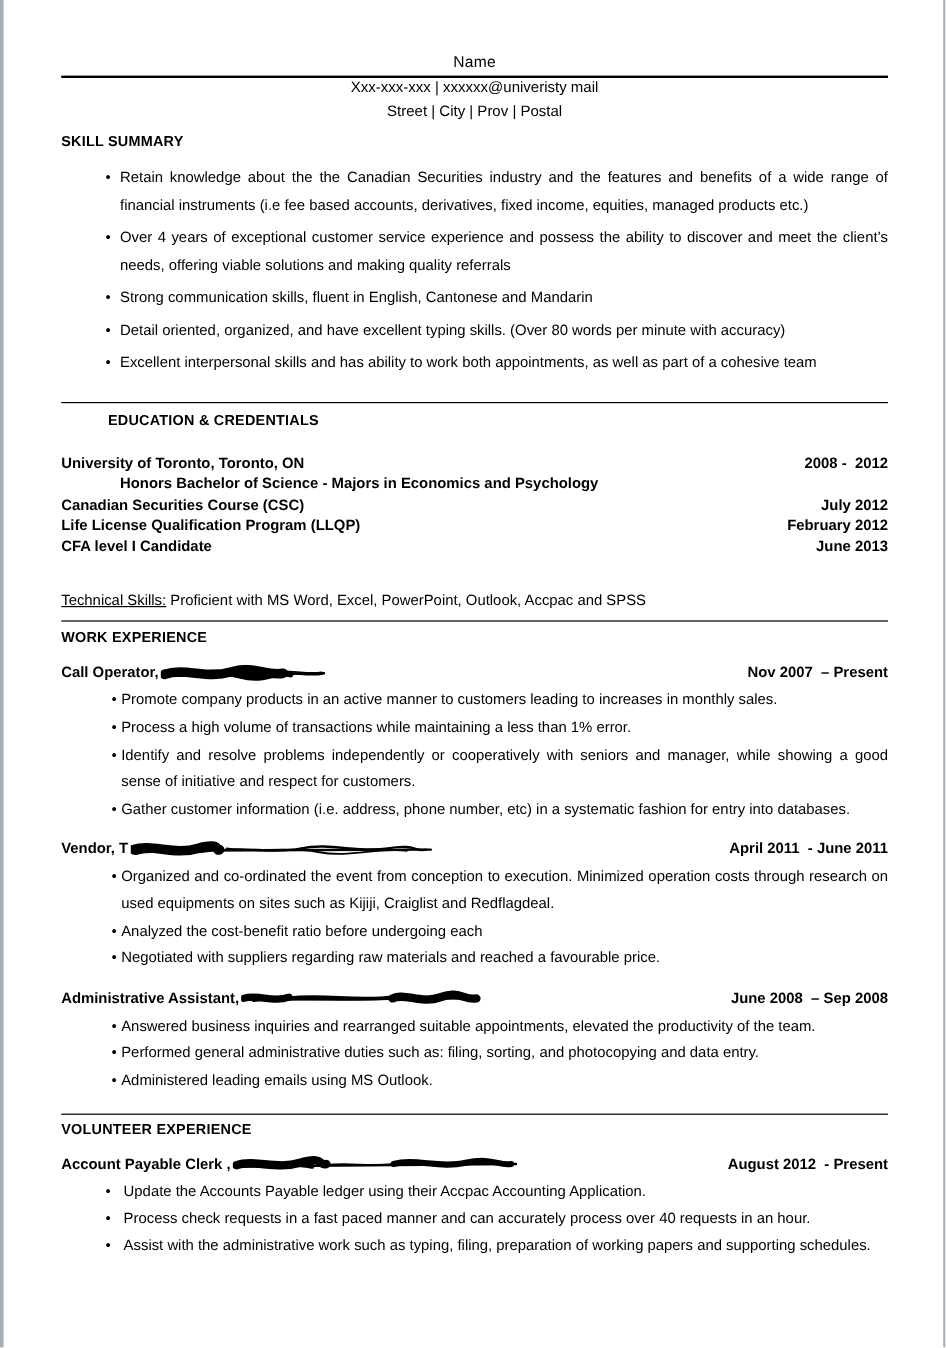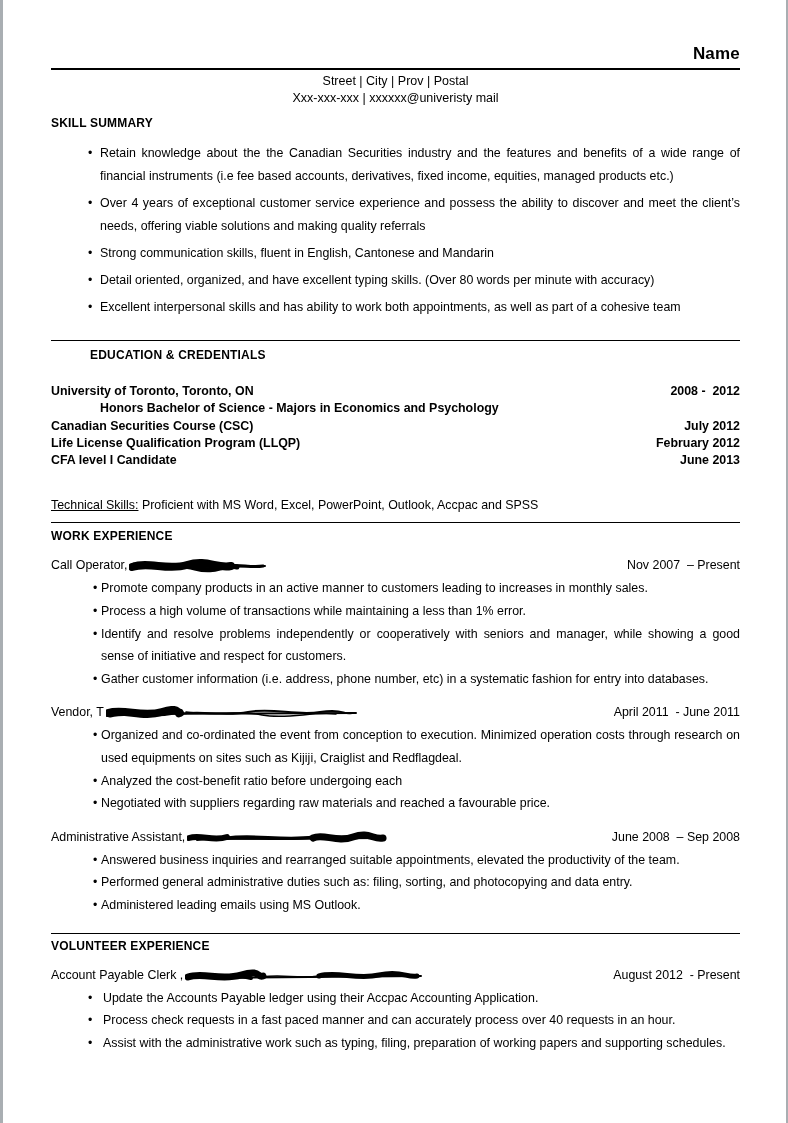--- a/index.html
+++ b/index.html
@@ -9,21 +9,21 @@
     box-sizing:border-box;
     background:#fff;
     border-left:3px solid #a9aeb2;
     border-right:2px solid #a9aeb2;
     padding:44px 46px 0 48px;
     font-family:"Liberation Sans", sans-serif;
     color:#000;
     overflow:hidden;
   }
   
-  .name { font-size:17px; font-weight:bold; text-align:right; letter-spacing:.2px; }
+  .name { font-size:13px; font-weight:normal; text-align:center; letter-spacing:.2px; }
   .name-rule { border-top:2px solid #000; margin-top:4px; }
   .contact-line { text-align:center; font-size:12.5px; line-height:17px; }
   .contact-line.first { margin-top:3px; }
   
   .section-title { font-size:12px; font-weight:bold; letter-spacing:.2px; }
   .section-rule { border-top:1.5px solid #000; height:0; }
   
   .skills-title { margin-top:9px; }
   .skills-list { margin-top:12px; }
   .li { position:relative; font-size:12.4px; line-height:23px; text-align:justify; }
@@ -34,40 +34,40 @@
   .edu-title { margin-top:7px;padding-left:39px; }
   .edu-block { margin-top:21px; }
   .edu-row { display:flex; justify-content:space-between; font-weight:bold; font-size:12.4px; line-height:17.3px; }
   .edu-right { white-space:pre; }
   .edu-sub { font-weight:bold; font-size:12.4px; line-height:17.3px; padding-left:49px; }
   .tech-skills { margin-top:28px; font-size:12.4px; line-height:17px; }
   .ts-label { text-decoration:underline; }
   
   .rule-work { margin-top:8px; }
   .work-title { margin-top:6px; }
-  .job-head { display:flex; align-items:flex-end; font-weight:normal; font-size:12.4px; line-height:15px; margin-top:15px; }
+  .job-head { display:flex; align-items:center; font-weight:bold; font-size:12.4px; line-height:15px; margin-top:15px; }
   .job-dates { margin-left:auto; white-space:pre;padding-left:31px; }
   .scribble { flex:none; margin-left:2px; }
   .job-bullets { margin-top:4px; }
   .job-bullets .li { padding-left:50px; line-height:22.6px; }
   .job-bullets .bullet { position:absolute; left:42px; top:0; }
   .vol-bullets .li { padding-left:52px; }
   .vol-bullets .bullet { left:37px; }
   .rule-vol { margin-top:16px; }
   .vol-title { margin-top:5px; }
 </style>
 </head>
 <body>
 
 <div class="page">
 
   <div class="name">Name</div>
   <div class="name-rule"></div>
+  <div class="contact-line">Xxx-xxx-xxx | xxxxxx@univeristy mail</div>
   <div class="contact-line first">Street |  City  | Prov | Postal</div>
-  <div class="contact-line">Xxx-xxx-xxx | xxxxxx@univeristy mail</div>
 
   <div class="section-title skills-title">SKILL SUMMARY</div>
   <div class="skills-list">
     <div class="li"><span class="bullet">•</span><span>Retain knowledge about the the Canadian Securities industry and the features and benefits of a wide range of financial instruments (i.e fee based accounts, derivatives, fixed income, equities, managed products etc.)</span></div>
     <div class="li"><span class="bullet">•</span><span>Over 4 years of exceptional customer service experience and possess the ability to discover and meet the client’s needs, offering viable solutions and making quality referrals</span></div>
     <div class="li"><span class="bullet">•</span><span>Strong communication skills, fluent in English, Cantonese and Mandarin</span></div>
     <div class="li"><span class="bullet">•</span><span>Detail oriented, organized, and have excellent typing skills. (Over 80 words per minute with accuracy)</span></div>
     <div class="li"><span class="bullet">•</span><span>Excellent interpersonal skills and  has ability to work both appointments, as well as part of a cohesive team</span></div>
   </div>
 

